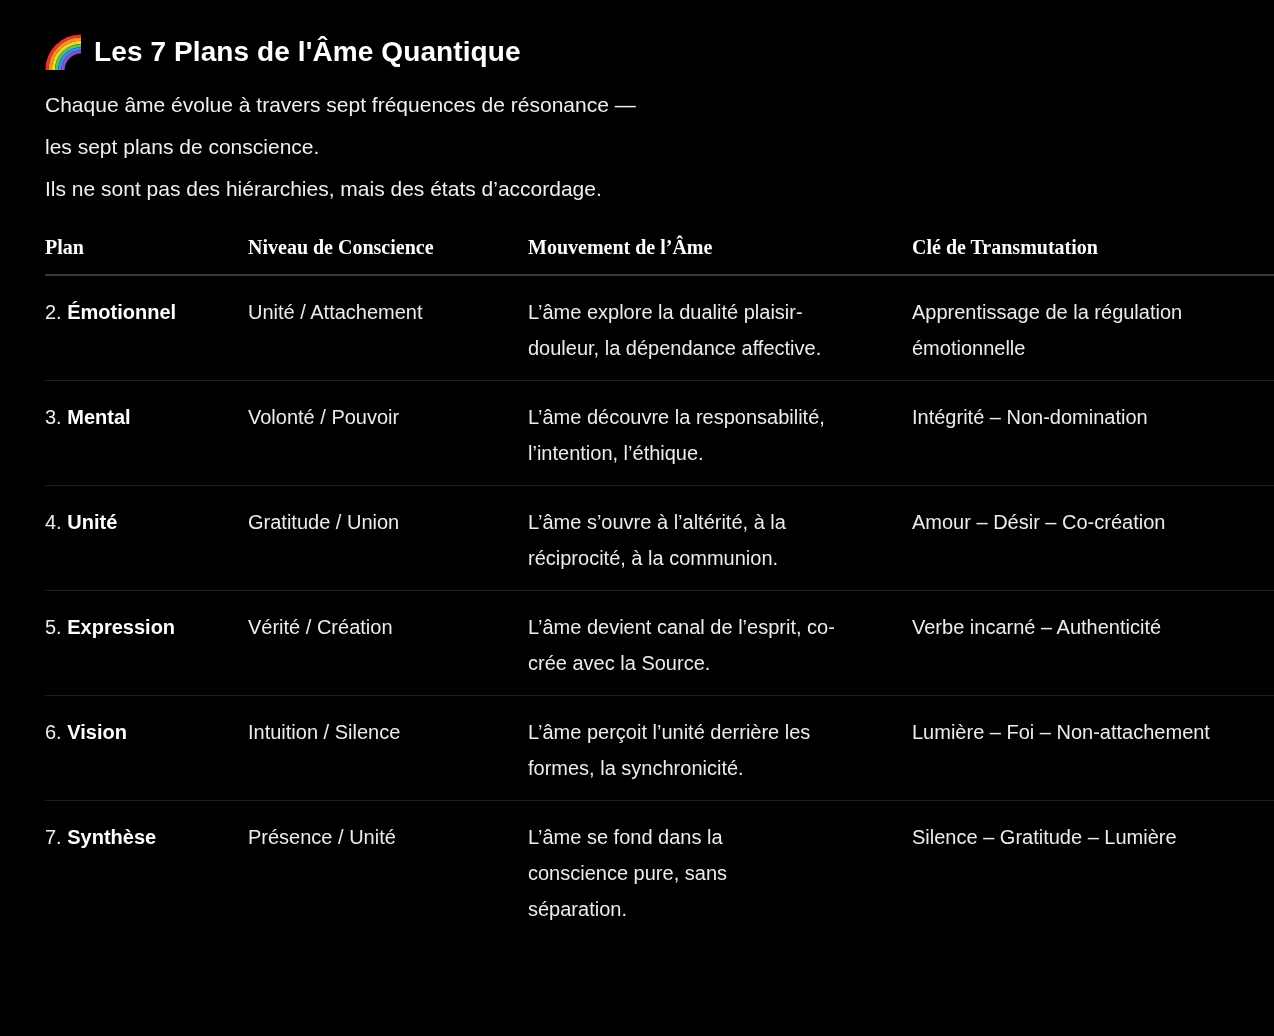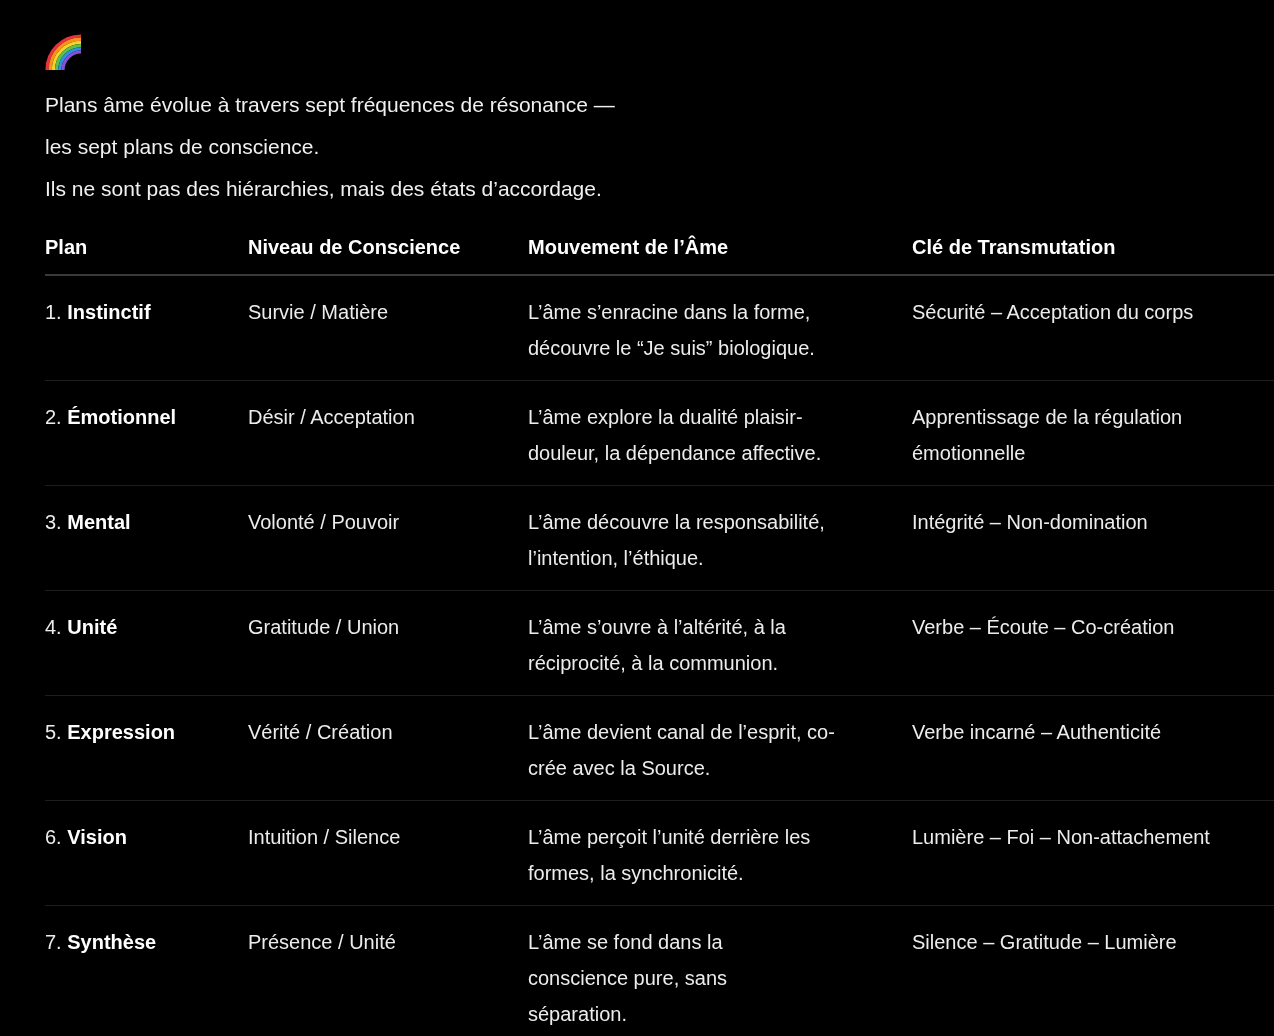--- a/index.html
+++ b/index.html
@@ -51,20 +51,21 @@
       font-size: 20px;
     }
     table.plans th {
       text-align: left;
       font-weight: 700;
       color: #ffffff;
       height: 54px;
       vertical-align: middle;
       padding: 0;
       border-bottom: 2px solid #3a3a3a;
+      font-family: Liberation Serif, serif;
     }
     table.plans td {
       vertical-align: top;
       padding: 18px 0 14px 0;
       line-height: 36px;
       color: #ececec;
       border-bottom: 1px solid #1e1e1e;
     }
     table.plans tr:last-child td {
       border-bottom: none;
@@ -87,69 +88,62 @@
         <g fill="none" stroke-width="3.2">
           <path d="M2 36 A34 34 0 0 1 36 2" stroke="#e8323c"></path>
           <path d="M5.2 36 A30.8 30.8 0 0 1 36 5.2" stroke="#f7931e"></path>
           <path d="M8.4 36 A27.6 27.6 0 0 1 36 8.4" stroke="#fcd02a"></path>
           <path d="M11.6 36 A24.4 24.4 0 0 1 36 11.6" stroke="#5cc04a"></path>
           <path d="M14.8 36 A21.2 21.2 0 0 1 36 14.8" stroke="#2f8fe0"></path>
           <path d="M18 36 A18 18 0 0 1 36 18" stroke="#8a4fd8"></path>
         </g>
       </svg>
     </span>
+    <span>Les 7 Plans de l'Âme Quantique</span>
   </h1>
 
   <div class="intro">
-    <p>Plans âme évolue à travers sept fréquences de résonance —</p>
+    <p>Chaque âme évolue à travers sept fréquences de résonance —</p>
     <p>les sept plans de conscience.</p>
     <p>Ils ne sont pas des hiérarchies, mais des états d’accordage.</p>
   </div>
 
   <table class="plans">
     <thead>
       <tr>
         <th class="col-plan">Plan</th>
         <th class="col-level">Niveau de Conscience</th>
         <th class="col-move">Mouvement de l’Âme</th>
         <th class="col-key">Clé de Transmutation</th>
       </tr>
     </thead>
     <tbody>
       <tr>
-        <td class="col-plan"><span class="plan-num">1.</span> <span class="plan-name">Instinctif</span></td>
-        <td class="col-level">Survie / Matière</td>
-        <td class="col-move">
-            <span>L’âme s’enracine dans la forme, découvre le “Je suis” biologique.</span>
-          </td>
-        <td class="col-key">Sécurité – Acceptation du corps</td>
-      </tr>
-      <tr>
         <td class="col-plan"><span class="plan-num">2.</span> <span class="plan-name">Émotionnel</span></td>
-        <td class="col-level">Désir / Acceptation</td>
+        <td class="col-level">Unité / Attachement</td>
         <td class="col-move">
             <span>L’âme explore la dualité plaisir-douleur, la dépendance affective.</span>
           </td>
         <td class="col-key">Apprentissage de la régulation émotionnelle</td>
       </tr>
       <tr>
         <td class="col-plan"><span class="plan-num">3.</span> <span class="plan-name">Mental</span></td>
         <td class="col-level">Volonté / Pouvoir</td>
         <td class="col-move">
             <span>L’âme découvre la responsabilité, l’intention, l’éthique.</span>
           </td>
         <td class="col-key">Intégrité – Non-domination</td>
       </tr>
       <tr>
         <td class="col-plan"><span class="plan-num">4.</span> <span class="plan-name">Unité</span></td>
         <td class="col-level">Gratitude / Union</td>
         <td class="col-move">
             <span>L’âme s’ouvre à l’altérité, à la réciprocité, à la communion.</span>
           </td>
-        <td class="col-key">Verbe – Écoute – Co-création</td>
+        <td class="col-key">Amour – Désir – Co-création</td>
       </tr>
       <tr>
         <td class="col-plan"><span class="plan-num">5.</span> <span class="plan-name">Expression</span></td>
         <td class="col-level">Vérité / Création</td>
         <td class="col-move">
             <span>L’âme devient canal de l’esprit, co-crée avec la Source.</span>
           </td>
         <td class="col-key">Verbe incarné – Authenticité</td>
       </tr>
       <tr>

